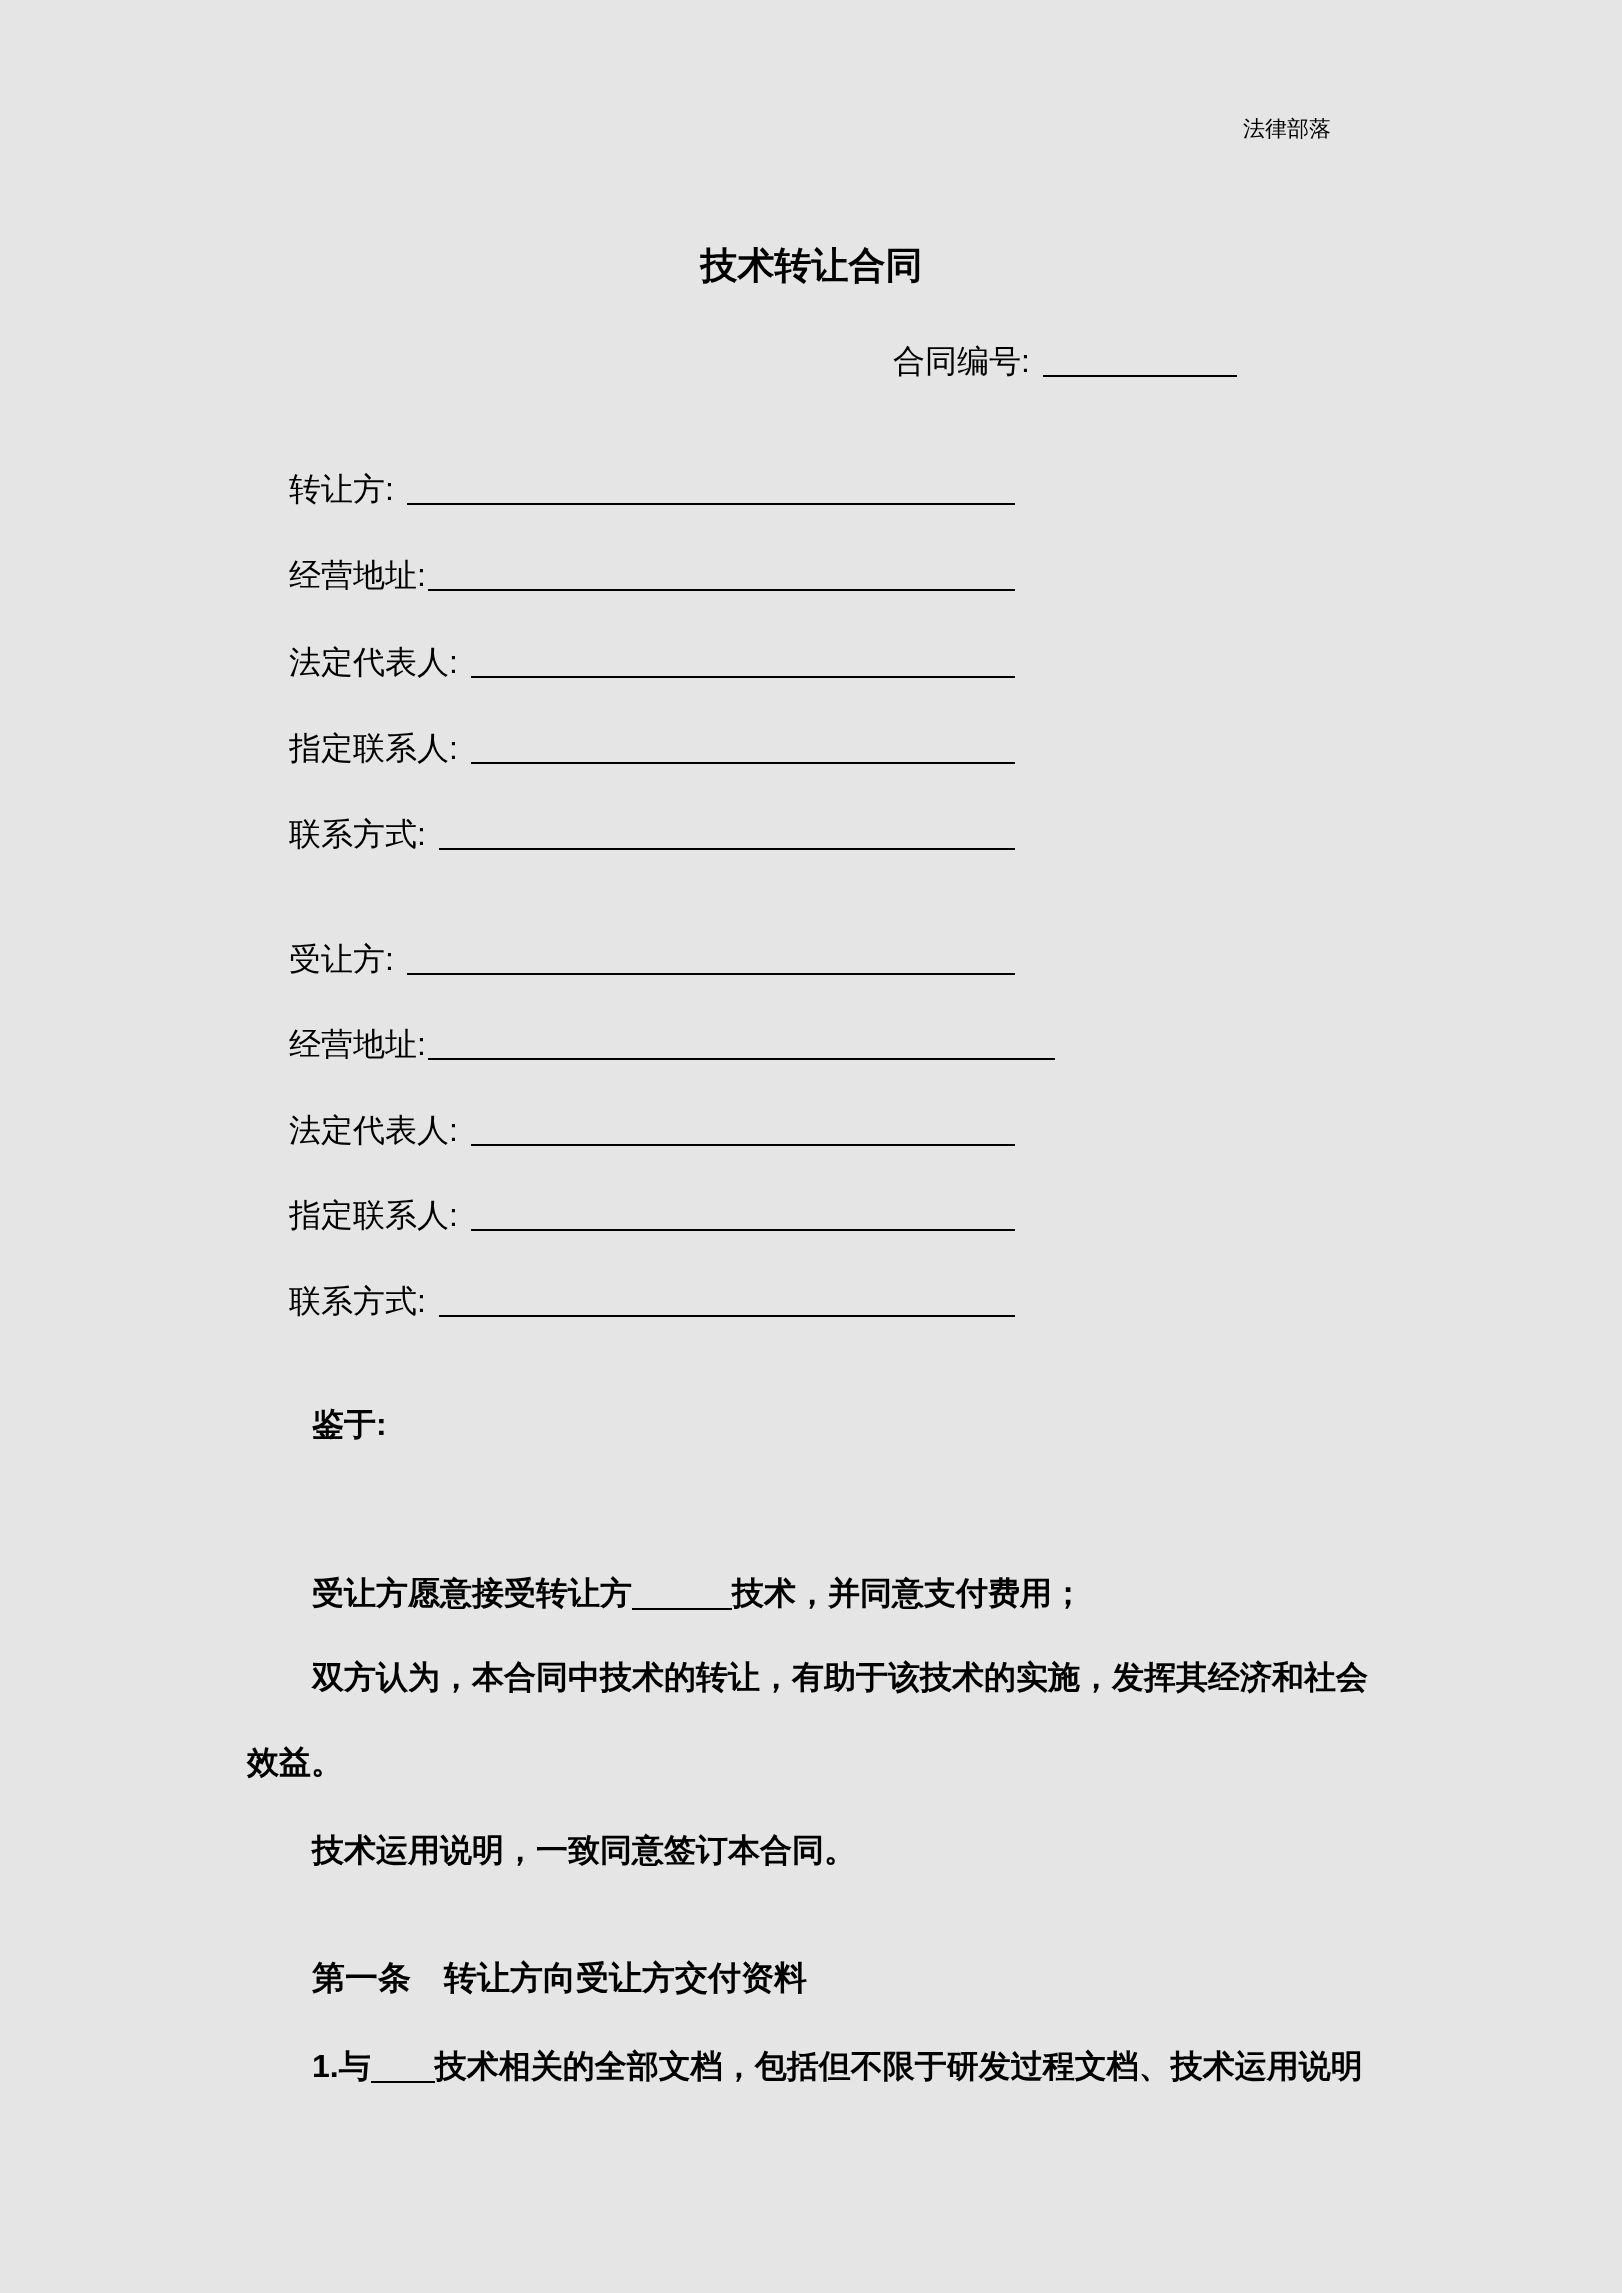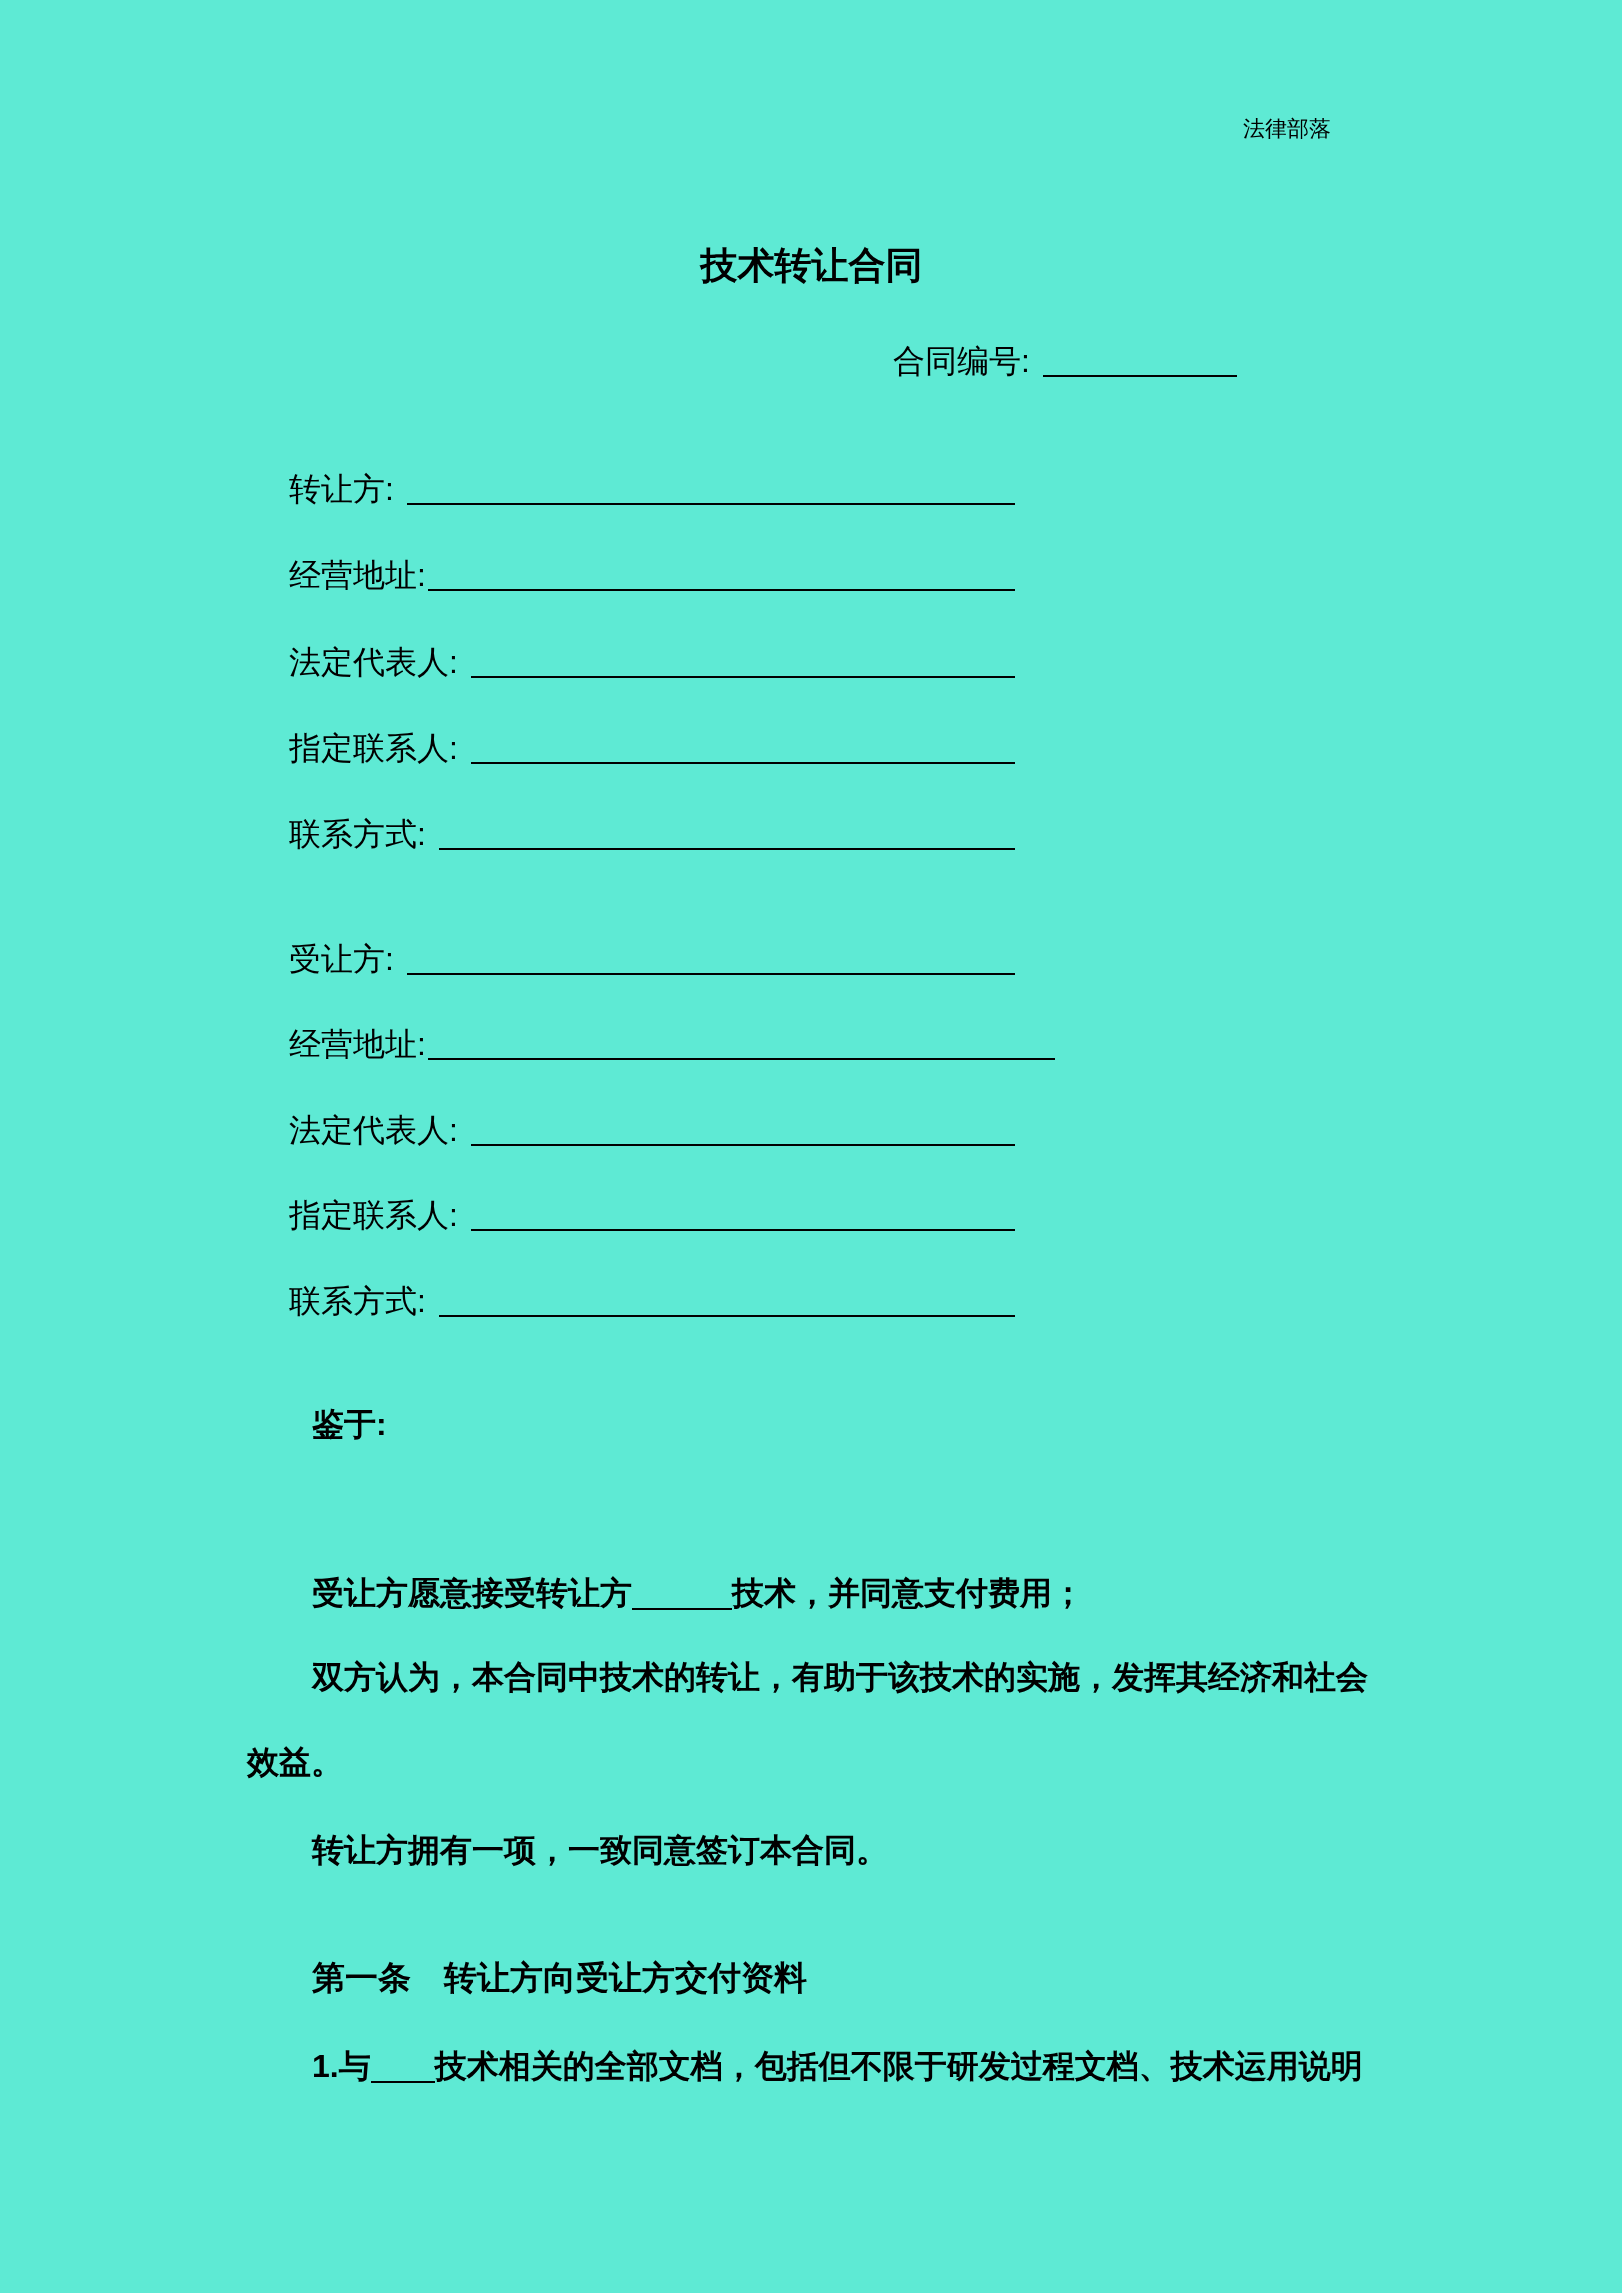--- a/index.html
+++ b/index.html
@@ -1,20 +1,20 @@
 <!DOCTYPE html>
 <html style="font-size:14.5px"><head>
 <meta charset="utf-8">
 <style>
   html,body{margin:0;padding:0;background:#fff;}
   .page{
     position:relative;
     width:1623px;
     height:2294px;
-    background:#5eead4;
+    background:#e5e5e5;
     color:#000;
     font-family:"Liberation Sans", sans-serif;
     overflow:hidden;
   }
   .abs{position:absolute;white-space:nowrap;}
   .brand{
     top:117px;left:1243px;
     font-family:"Liberation Serif", serif;
     font-size:22px;line-height:1.1;
   }
@@ -117,21 +117,21 @@
   <div class="abs para indent" style="top:1408px">鉴于:</div>
 
 
   <div class="abs para indent" style="top:1577px">
     <span>受让方愿意接受转让方</span><span class="iblank w110"></span><span>技术，并同意支付费用；</span>
   </div>
 
   <div class="abs para indent" style="top:1661px">双方认为，本合同中技术的转让，有助于该技术的实施，发挥其经济和社会</div>
   <div class="abs para margin" style="top:1746px">效益。</div>
 
-  <div class="abs para indent" style="top:1834px">转让方拥有一项，一致同意签订本合同。</div>
+  <div class="abs para indent" style="top:1834px">技术运用说明，一致同意签订本合同。</div>
 
   <div class="abs para indent h1" style="top:1962px">
     <span>第一条</span><span class="h1-title">转让方向受让方交付资料</span>
   </div>
 
   <div class="abs para indent" style="top:2050px">
     <span>1.与</span><span class="iblank w70"></span><span>技术相关的全部文档，包括但不限于研发过程文档、技术运用说明</span>
   </div>
 
 </div>

